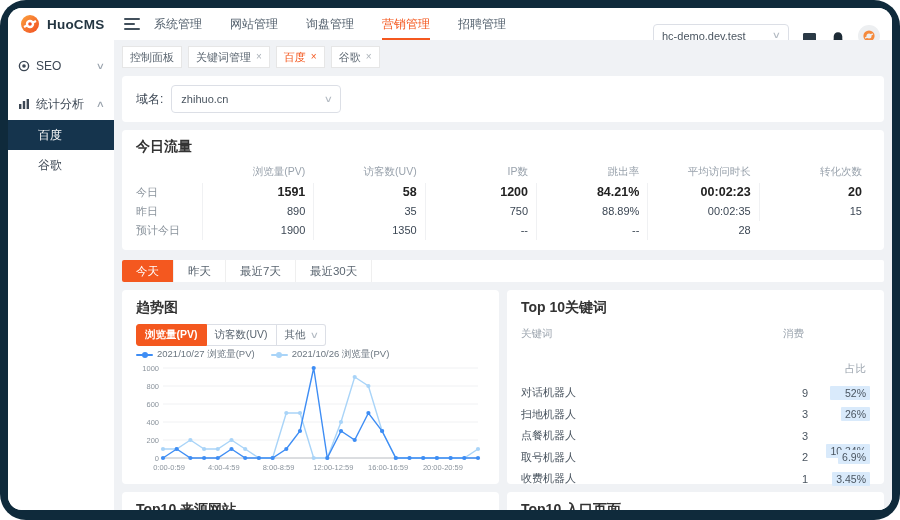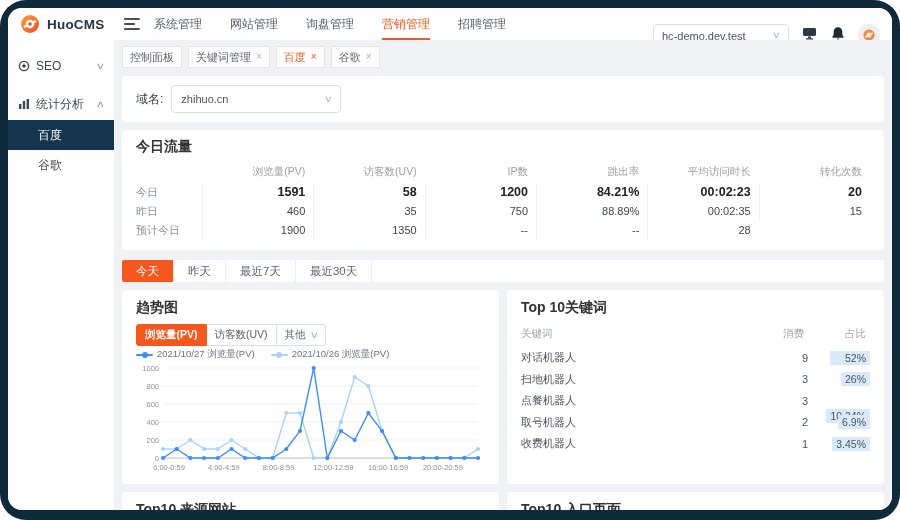--- a/index.html
+++ b/index.html
@@ -13,21 +13,21 @@
   .hdr{height:32px;display:flex;align-items:center;padding:0 12px;background:#fff;}
   .logo-wrap{display:flex;align-items:center;gap:7px;width:96px;flex:0 0 auto;cursor:pointer;}
   .logo-title{font-size:13.5px;font-weight:700;color:#243642;letter-spacing:.2px;}
   .burger{width:16px;height:12px;display:flex;flex-direction:column;justify-content:space-between;
           margin:0 14px 0 8px;cursor:pointer;}
   .burger i{display:block;height:2px;background:#42505c;border-radius:1px;}
   .burger i:nth-child(2){width:70%;}
   .nav{display:flex;gap:28px;height:32px;align-items:stretch;}
   .nav-item{font-size:12px;color:#53606d;display:flex;align-items:center;cursor:pointer;}
   .nav-item.active{color:#f4581f;box-shadow:inset 0 -2px 0 #f4581f;}
-  .hdr-right{margin-left:auto;display:flex;align-items:flex-start;gap:11px;margin-top:23px;}
+  .hdr-right{margin-left:auto;display:flex;align-items:flex-end;gap:11px;margin-top:23px;}
   .site-select{width:118px;height:21px;border:1px solid #dcdfe6;border-radius:4px;display:flex;
                align-items:center;justify-content:space-between;padding:0 8px;font-size:11px;color:#4a5560;cursor:pointer;}
   .caret{font-size:9px;color:#b3bac2;line-height:1;transform:scaleX(1.4);}
   .hicon{width:18px;height:18px;display:flex;align-items:center;justify-content:center;cursor:pointer;}
   .avatar{width:22px;height:22px;border-radius:50%;background:#edeff1;display:flex;align-items:center;
           justify-content:center;cursor:pointer;}
 
   
   .app-body{position:absolute;top:32px;left:0;right:0;bottom:0;display:flex;}
   .sidebar{width:106px;flex:0 0 auto;background:#fff;padding-top:10px;}
@@ -88,21 +88,21 @@
   .litem{display:flex;align-items:center;gap:4px;cursor:pointer;}
   .lmark{position:relative;width:17px;height:6px;}
   .lmark .ln{position:absolute;top:2.5px;left:0;right:0;height:1.5px;border-radius:1px;}
   .lmark .dt{position:absolute;top:0;left:5.5px;width:6px;height:6px;border-radius:50%;}
   .trend-svg{display:block;width:100%;height:110px;margin-top:2px;}
 
   
   .kw-head{display:flex;margin-top:10px;font-size:10.5px;color:#9aa3ad;}
   .kw-head .c1{flex:1;}
   .kw-head .c2{width:38px;text-align:right;}
-  .kw-head .c3{width:62px;text-align:right;padding-right:4px;}
+  .kw-head .c3{width:62px;text-align:right;padding-right:4px;margin-top:35px;}
   .kw-row{display:flex;align-items:center;height:21.5px;font-size:11px;color:#4a5560;}
   .kw-row .c1{flex:1;}
   .kw-row .c2{width:38px;text-align:right;}
   .kw-row .c3{width:62px;display:flex;justify-content:flex-end;}
   .pct{background:#d9eafb;color:#4a5560;font-size:10.5px;padding:1px 4px;text-align:right;border-radius:1px;}
 </style>
 </head>
 <body>
 
 <div class="frame">
@@ -231,21 +231,21 @@
 
             <div class="tt-label">今日</div>
             <div class="tt-v row-bold-cell" style="font-weight:700;font-size:12.5px;color:#222;">1591</div>
             <div class="tt-v" style="font-weight:700;font-size:12.5px;color:#222;">58</div>
             <div class="tt-v" style="font-weight:700;font-size:12.5px;color:#222;">1200</div>
             <div class="tt-v" style="font-weight:700;font-size:12.5px;color:#222;">84.21%</div>
             <div class="tt-v" style="font-weight:700;font-size:12.5px;color:#222;">00:02:23</div>
             <div class="tt-v" style="font-weight:700;font-size:12.5px;color:#222;">20</div>
 
             <div class="tt-label">昨日</div>
-            <div class="tt-v">460</div>
+            <div class="tt-v">890</div>
             <div class="tt-v">35</div>
             <div class="tt-v">750</div>
             <div class="tt-v">88.89%</div>
             <div class="tt-v">00:02:35</div>
             <div class="tt-v">15</div>
 
             <div class="tt-label">预计今日</div>
             <div class="tt-v">1900</div>
             <div class="tt-v">1350</div>
             <div class="tt-v">--</div>

